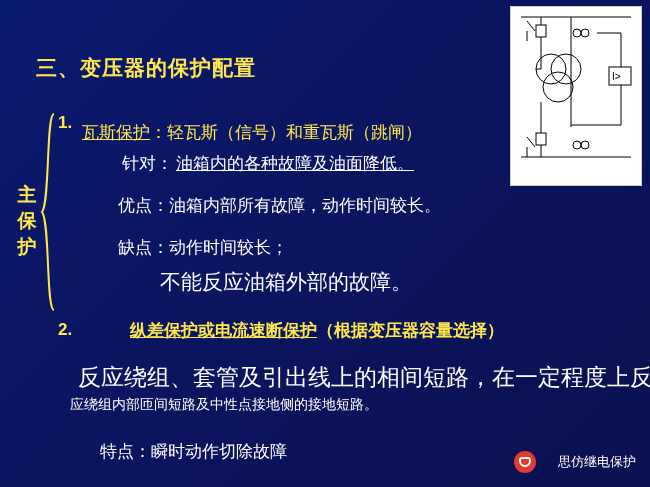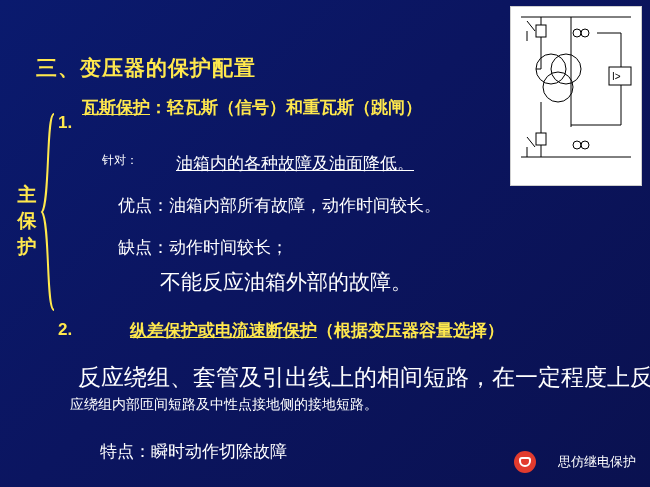--- a/index.html
+++ b/index.html
@@ -61,33 +61,33 @@
     position: absolute;
     left: 58px;
     top: 113px;
     font-size: 17px;
     font-weight: bold;
     color: #ffe84d;
   }
   .item1-text {
     position: absolute;
     left: 82px;
-    top: 96px;
-    font-size: 17px;
-    font-weight: bold;
+    top: 121px;
+    font-size: 17px;
+    font-weight: normal;
     color: #ffe84d;
     white-space: nowrap;
   }
   .item1-text .u { text-decoration: underline; }
 
   .line-zhendui-label {
     position: absolute;
-    left: 102px;
+    left: 122px;
     top: 152px;
-    font-size: 12px;
+    font-size: 17px;
     color: #ffffff;
     white-space: nowrap;
   }
   .line-zhendui-val {
     position: absolute;
     left: 176px;
     top: 152px;
     font-size: 17px;
     color: #ffffff;
     text-decoration: underline;

